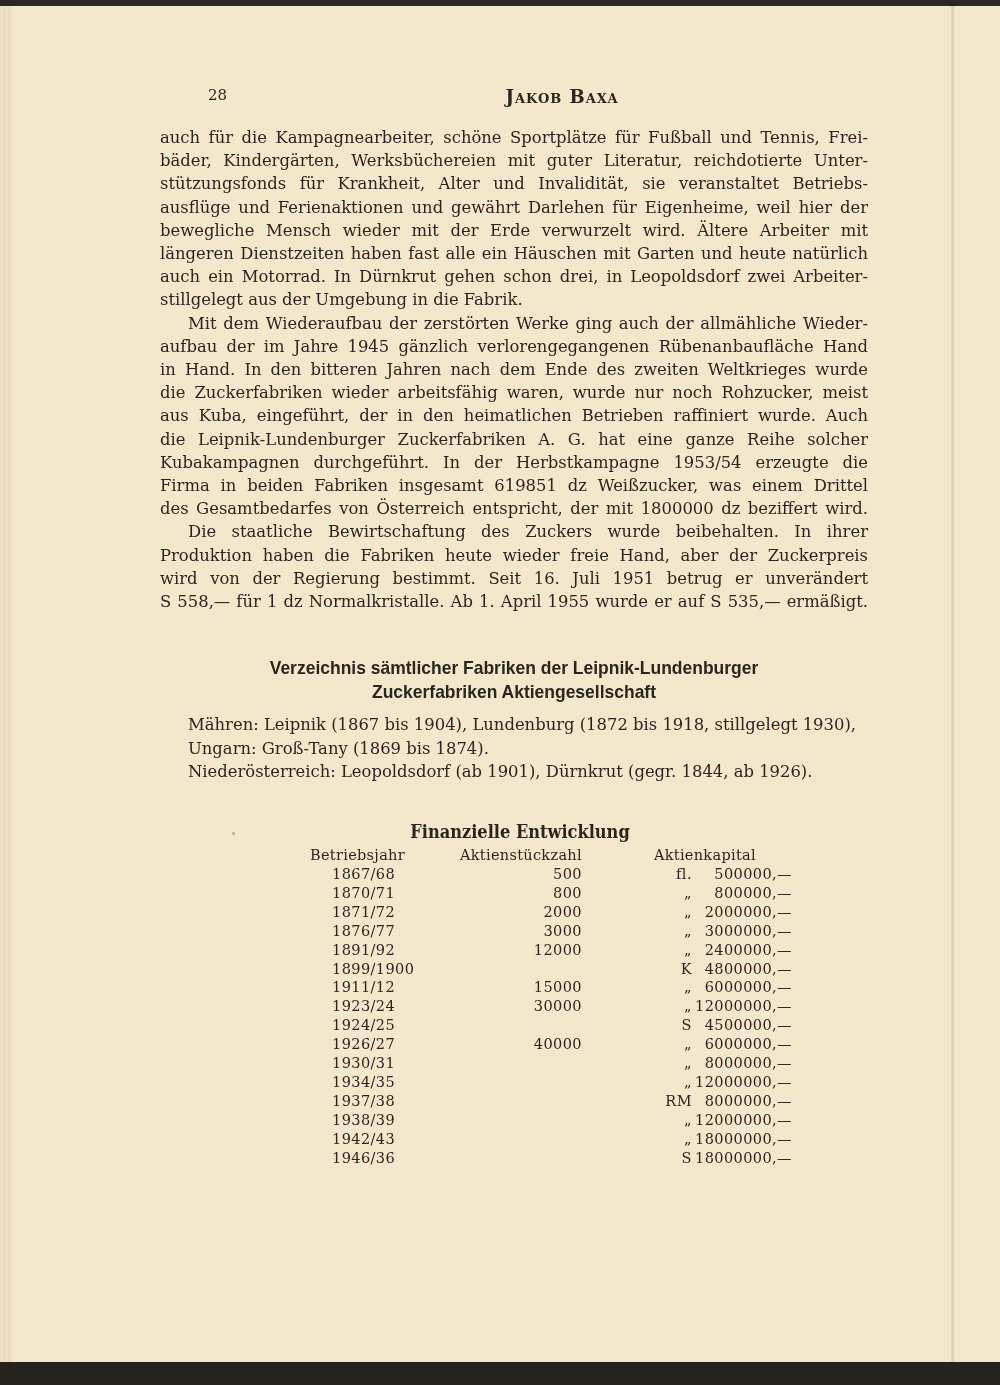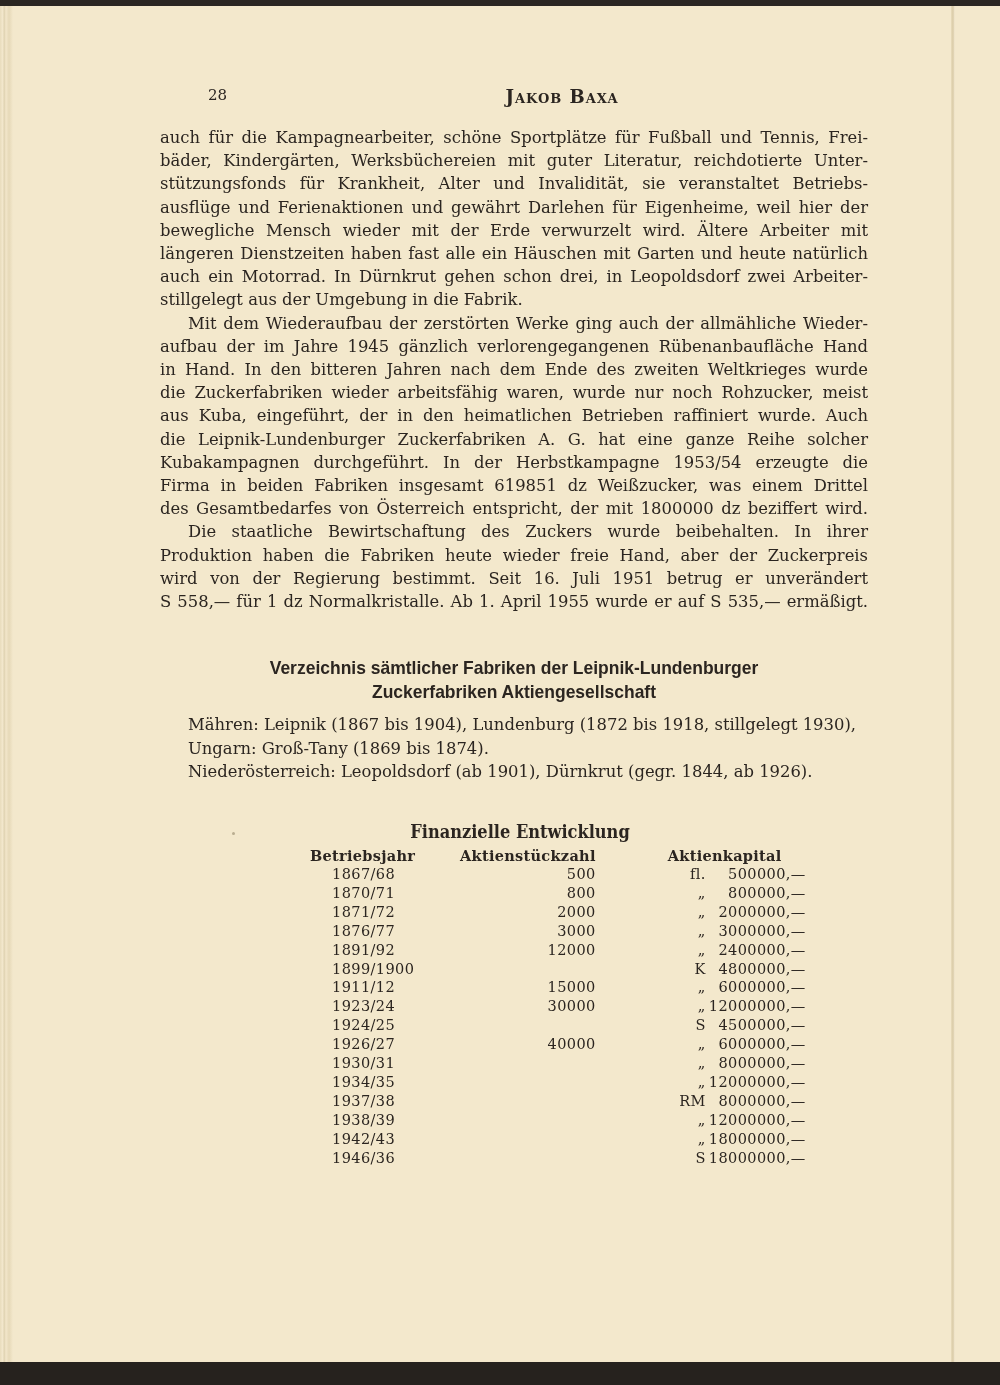--- a/index.html
+++ b/index.html
@@ -42,21 +42,21 @@
   }
   .factories .row { white-space: nowrap; }
   .factories .ind { padding-left: 28px; }
 
   .fin-title {
     position: absolute; left: 300px; top: 815px; width: 440px; text-align: center;
     font-family: "DejaVu Serif", serif; font-weight: bold; font-size: 18px;
     transform: scaleX(0.9);
   }
   .fin-table { position: absolute; left: 310px; top: 840px; border-collapse: collapse; font-size: 14.5px; }
-  .fin-table th { font-weight: bold; padding: 0; text-align: left; height: 19px; line-height: 19px; letter-spacing: 0.3px; }
+  .fin-table th { font-weight: normal; padding: 0; text-align: left; height: 19px; line-height: 19px; letter-spacing: 0.3px; }
   .fin-table td { padding: 0; height: 18.9px; line-height: 18.9px; letter-spacing: 0.4px; }
   .c-year { width: 118px; padding-left: 22px !important; }
   th.c-year { padding-left: 0 !important; }
   .c-shares { width: 92px; text-align: right; }
   .c-gap { width: 72px; }
   .c-cur { width: 38px; text-align: right; }
   .c-cap { width: 100px; text-align: right; }
   .specks { position: absolute; left: 232px; top: 826px; width: 3px; height: 3px; background: #b9ad90; border-radius: 50%; }
 </style>
 </head>

